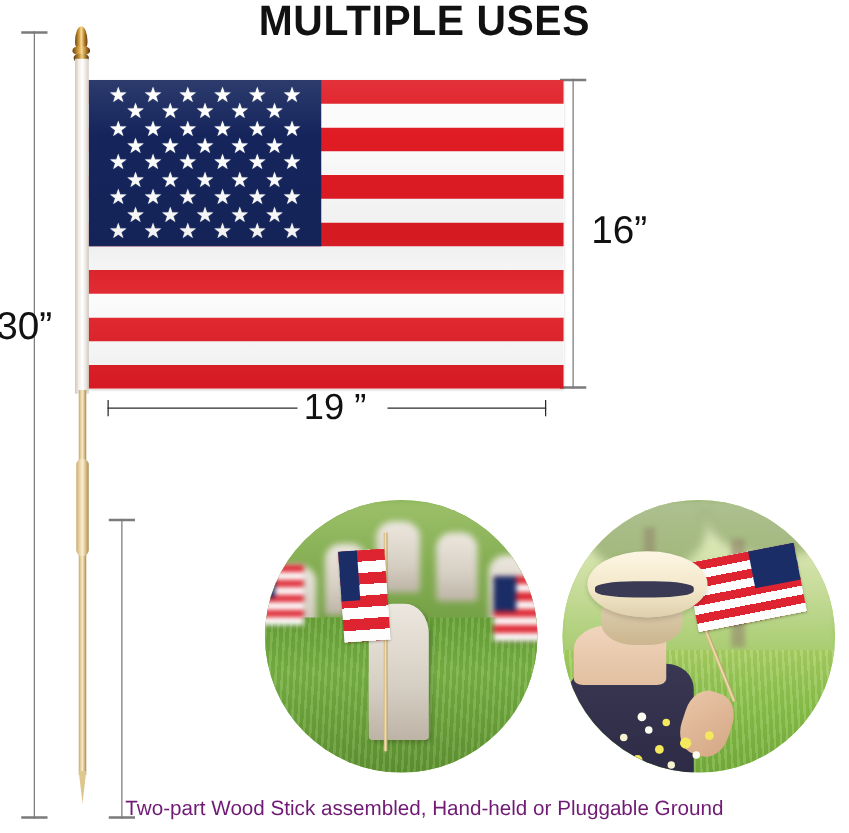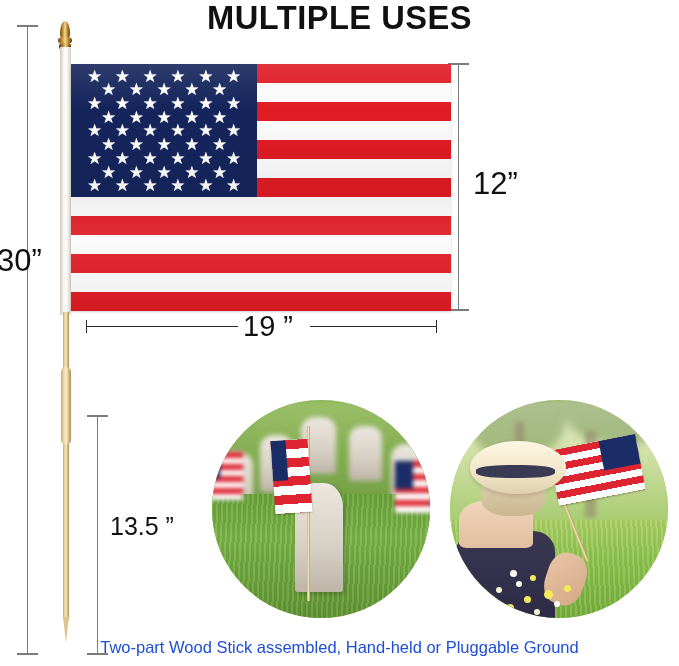--- a/index.html
+++ b/index.html
@@ -343,55 +343,54 @@
   }
 
   .caption {
     position: absolute;
     left: 0;
     top: 638px;
     width: 679px;
     text-align: center;
     font-family: "Liberation Sans", sans-serif;
     font-size: 16.5px;
-    color: #1d4ed8;
+    color: #701a75;
   }
 </style>
 </head>
 <body>
 
 <div id="page">
 
   <div class="title">MULTIPLE USES</div>
 
   <div class="dim-v" style="left:27px; top:25px; height:630px;">
     <div class="cap-top"></div>
     <div class="cap-bot"></div>
   </div>
   <div class="dim-label label-30">30”</div>
 
   <div class="dim-v" style="left:458px; top:63px; height:248px;">
     <div class="cap-top"></div>
     <div class="cap-bot"></div>
   </div>
-  <div class="dim-label label-12">12”</div>
+  <div class="dim-label label-12">16”</div>
 
   <div class="dim-h" style="left:86px; top:326px; width:152px;">
     <div class="cap-l"></div>
   </div>
   <div class="dim-h" style="left:310px; top:326px; width:127px;">
     <div class="cap-r"></div>
   </div>
   <div class="dim-label label-18">19 ”</div>
 
   <div class="dim-v" style="left:97px; top:415px; height:240px;">
     <div class="cap-top"></div>
     <div class="cap-bot"></div>
   </div>
-  <div class="dim-label label-135">13.5 ”</div>
 
   <div class="finial">
     <div class="tip"></div>
     <div class="collar1"></div>
     <div class="collar2"></div>
   </div>
   <div class="pole-top"></div>
 
   <div class="flag" id="flag">
       <div class="stripe red" style="top: 92.3077%; height: 7.69231%;"></div>

